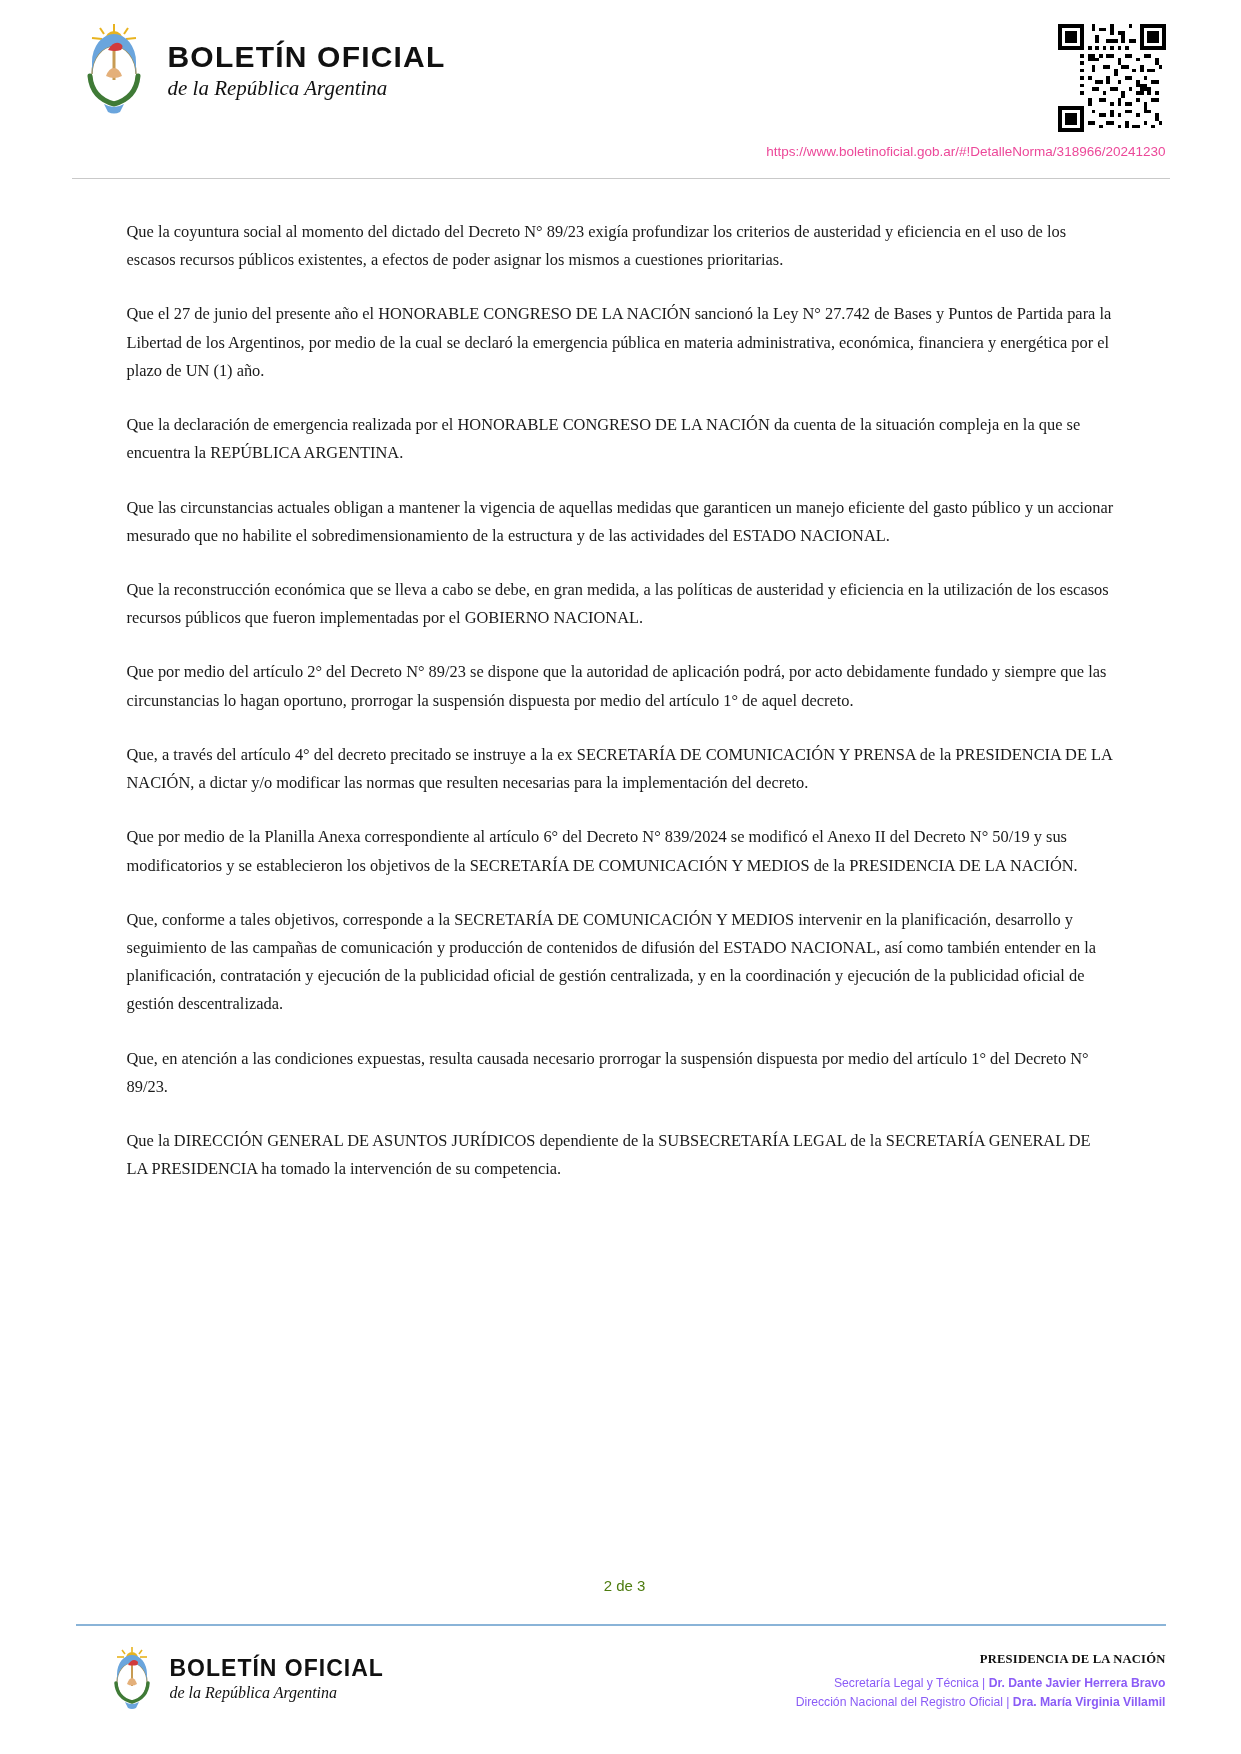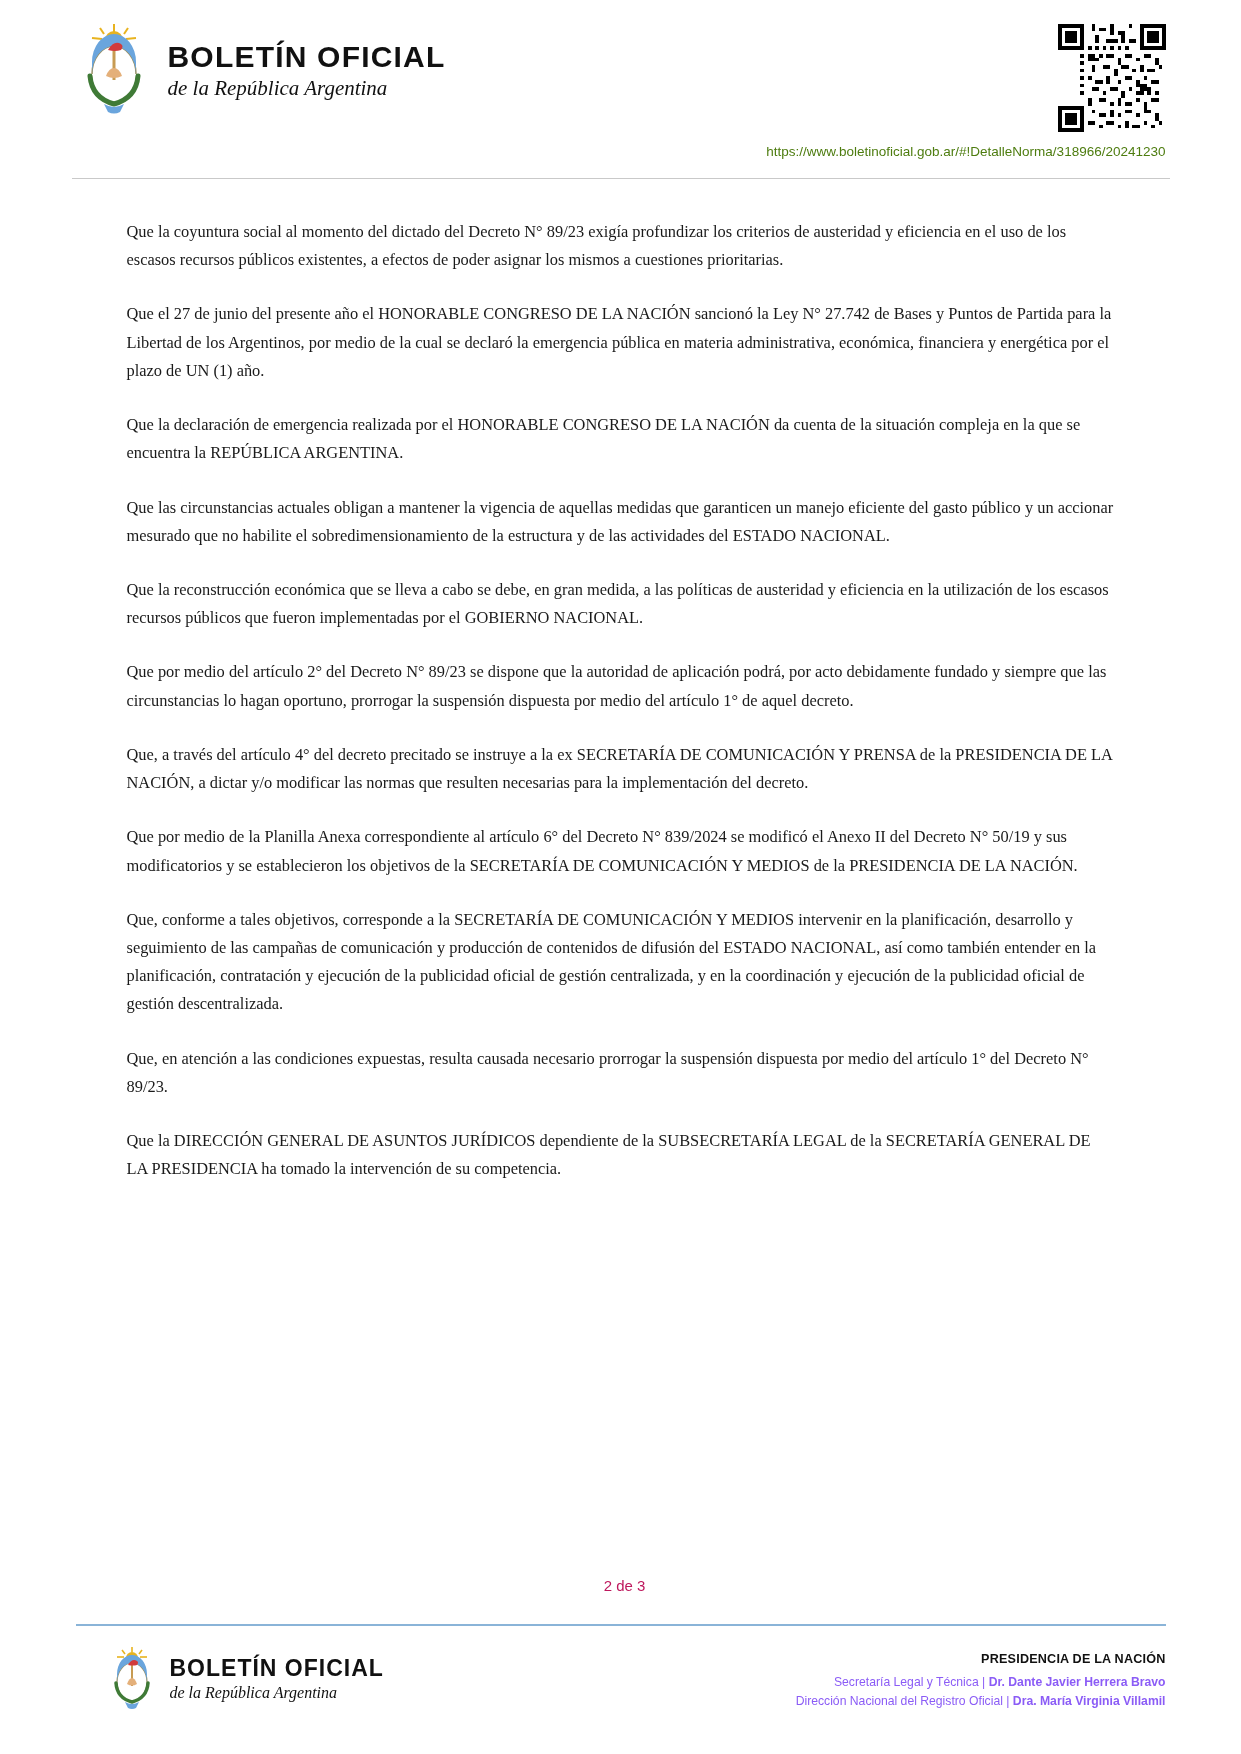--- a/index.html
+++ b/index.html
@@ -64,21 +64,21 @@
   .qr {
     width: 108px;
     height: 108px;
     display: block;
   }
   .header-url {
     position: absolute;
     top: 144px;
     right: 44px;
     font-size: 13.5px;
-    color: #4d7c0f;
+    color: #ec4899;
     white-space: nowrap;
   }
   .header-rule {
     position: absolute;
     left: 40px;
     right: 40px;
     top: 178px;
     height: 1px;
     background: #c9c9c9;
   }
@@ -100,21 +100,21 @@
   }
 
   
   .page-number {
     position: absolute;
     top: 1577px;
     left: 8px;
     right: 0;
     text-align: center;
     font-size: 15px;
-    color: #be185d;
+    color: #4d7c0f;
   }
 
   
   .footer-rule {
     position: absolute;
     left: 44px;
     right: 44px;
     top: 1624px;
     height: 2px;
     background: #8ab4d8;
@@ -158,20 +158,21 @@
   .footer-meta {
     text-align: right;
     padding-top: 6px;
   }
   .footer-meta-title {
     font-size: 12.6px;
     font-weight: bold;
     color: #111111;
     letter-spacing: .2px;
     margin-bottom: 9px;
+    font-family: Liberation Serif, serif;
   }
   .footer-meta-line {
     font-size: 12.2px;
     color: #8b5cf6;
     margin-bottom: 5px;
   }
   .footer-meta-line b {
     font-weight: bold;
   }
 </style>

